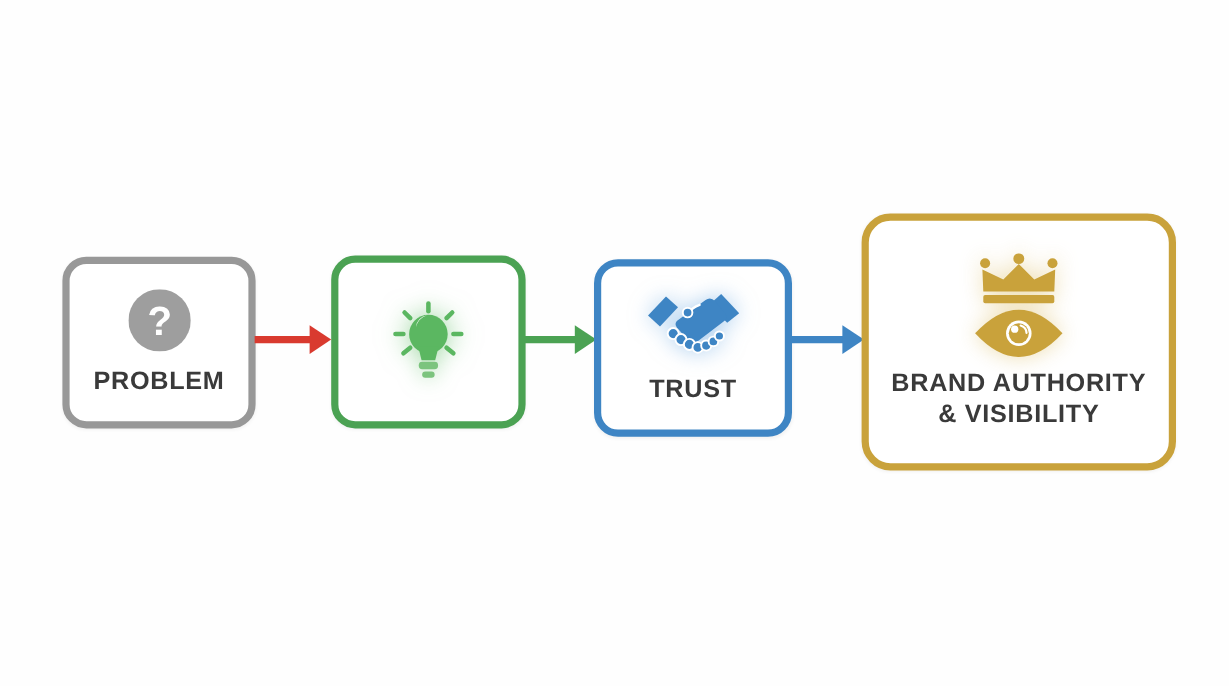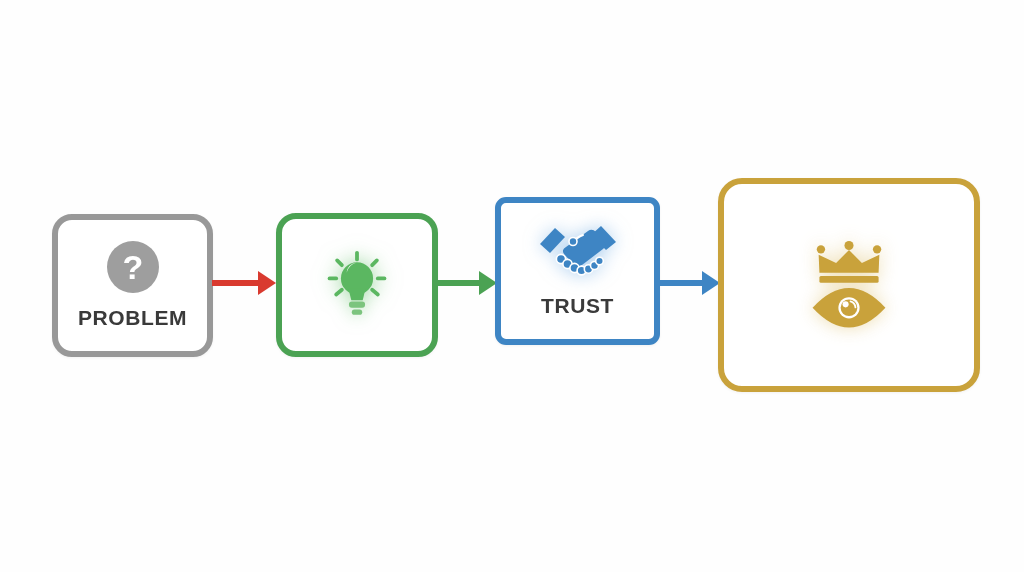--- a/index.html
+++ b/index.html
@@ -9,21 +9,21 @@
     font-family:"Liberation Sans",sans-serif;
   }
   
   .step{
     position:absolute;background:#fff;border:6px solid #ccc;border-radius:20px;
     display:flex;flex-direction:column;align-items:center;justify-content:center;
     box-shadow:0 1px 3px rgba(0,0,0,.05);
   }
   .step-1{left:52px;top:214px;width:149px;height:131px;border-color:var(--gray);}
   .step-2{left:276px;top:213px;width:150px;height:132px;border-color:var(--green);}
-  .step-3{left:495px;top:197px;width:153px;height:136px;border-color:var(--blue);border-radius:11px;}
+  .step-3{left:495px;top:216px;width:153px;height:136px;border-color:var(--blue);}
   .step-4{left:718px;top:178px;width:250px;height:202px;border-color:var(--gold);border-radius:24px;}
   .step-label{
     margin-top:12px;
     font-size:21px;font-weight:bold;letter-spacing:.6px;
     color:var(--text);text-align:center;line-height:1.22;white-space:nowrap;
   }
   .step-4 .step-label{margin-top:8px;}
   
   .glow-green{filter:drop-shadow(0 0 9px rgba(96,190,102,.55));}
   .glow-blue{filter:drop-shadow(0 0 9px rgba(110,170,225,.55));}
@@ -118,15 +118,19 @@
       <circle class="fill-gold" cx="50" cy="6" r="6"></circle>
       <circle class="fill-gold" cx="87" cy="11" r="5.5"></circle>
       <path class="fill-gold" d="M11,42 L10,18 L33,29 L50,12 L67,29 L90,18 L89,42 Z"></path>
       <rect class="fill-gold" x="11" y="46" width="78" height="9" rx="2"></rect>
       <path class="fill-gold" d="M2,88 Q26,62 50,62 Q74,62 98,88 Q74,114 50,114 Q26,114 2,88 Z"></path>
       <circle class="fill-white" cx="50" cy="88" r="14"></circle>
       <circle class="fill-gold" cx="50" cy="88" r="11"></circle>
       <circle class="fill-white" cx="45.5" cy="83.5" r="4"></circle>
       <path class="stroke-white" d="M52,79.5 A9,9 0 0 1 58.5,87.5" stroke-width="2.4"></path>
     </svg>
+    <div class="step-label">
+      <div>BRAND AUTHORITY</div>
+      <div>&amp; VISIBILITY</div>
+    </div>
   </div>
 
 </div>
 
 </body></html>

